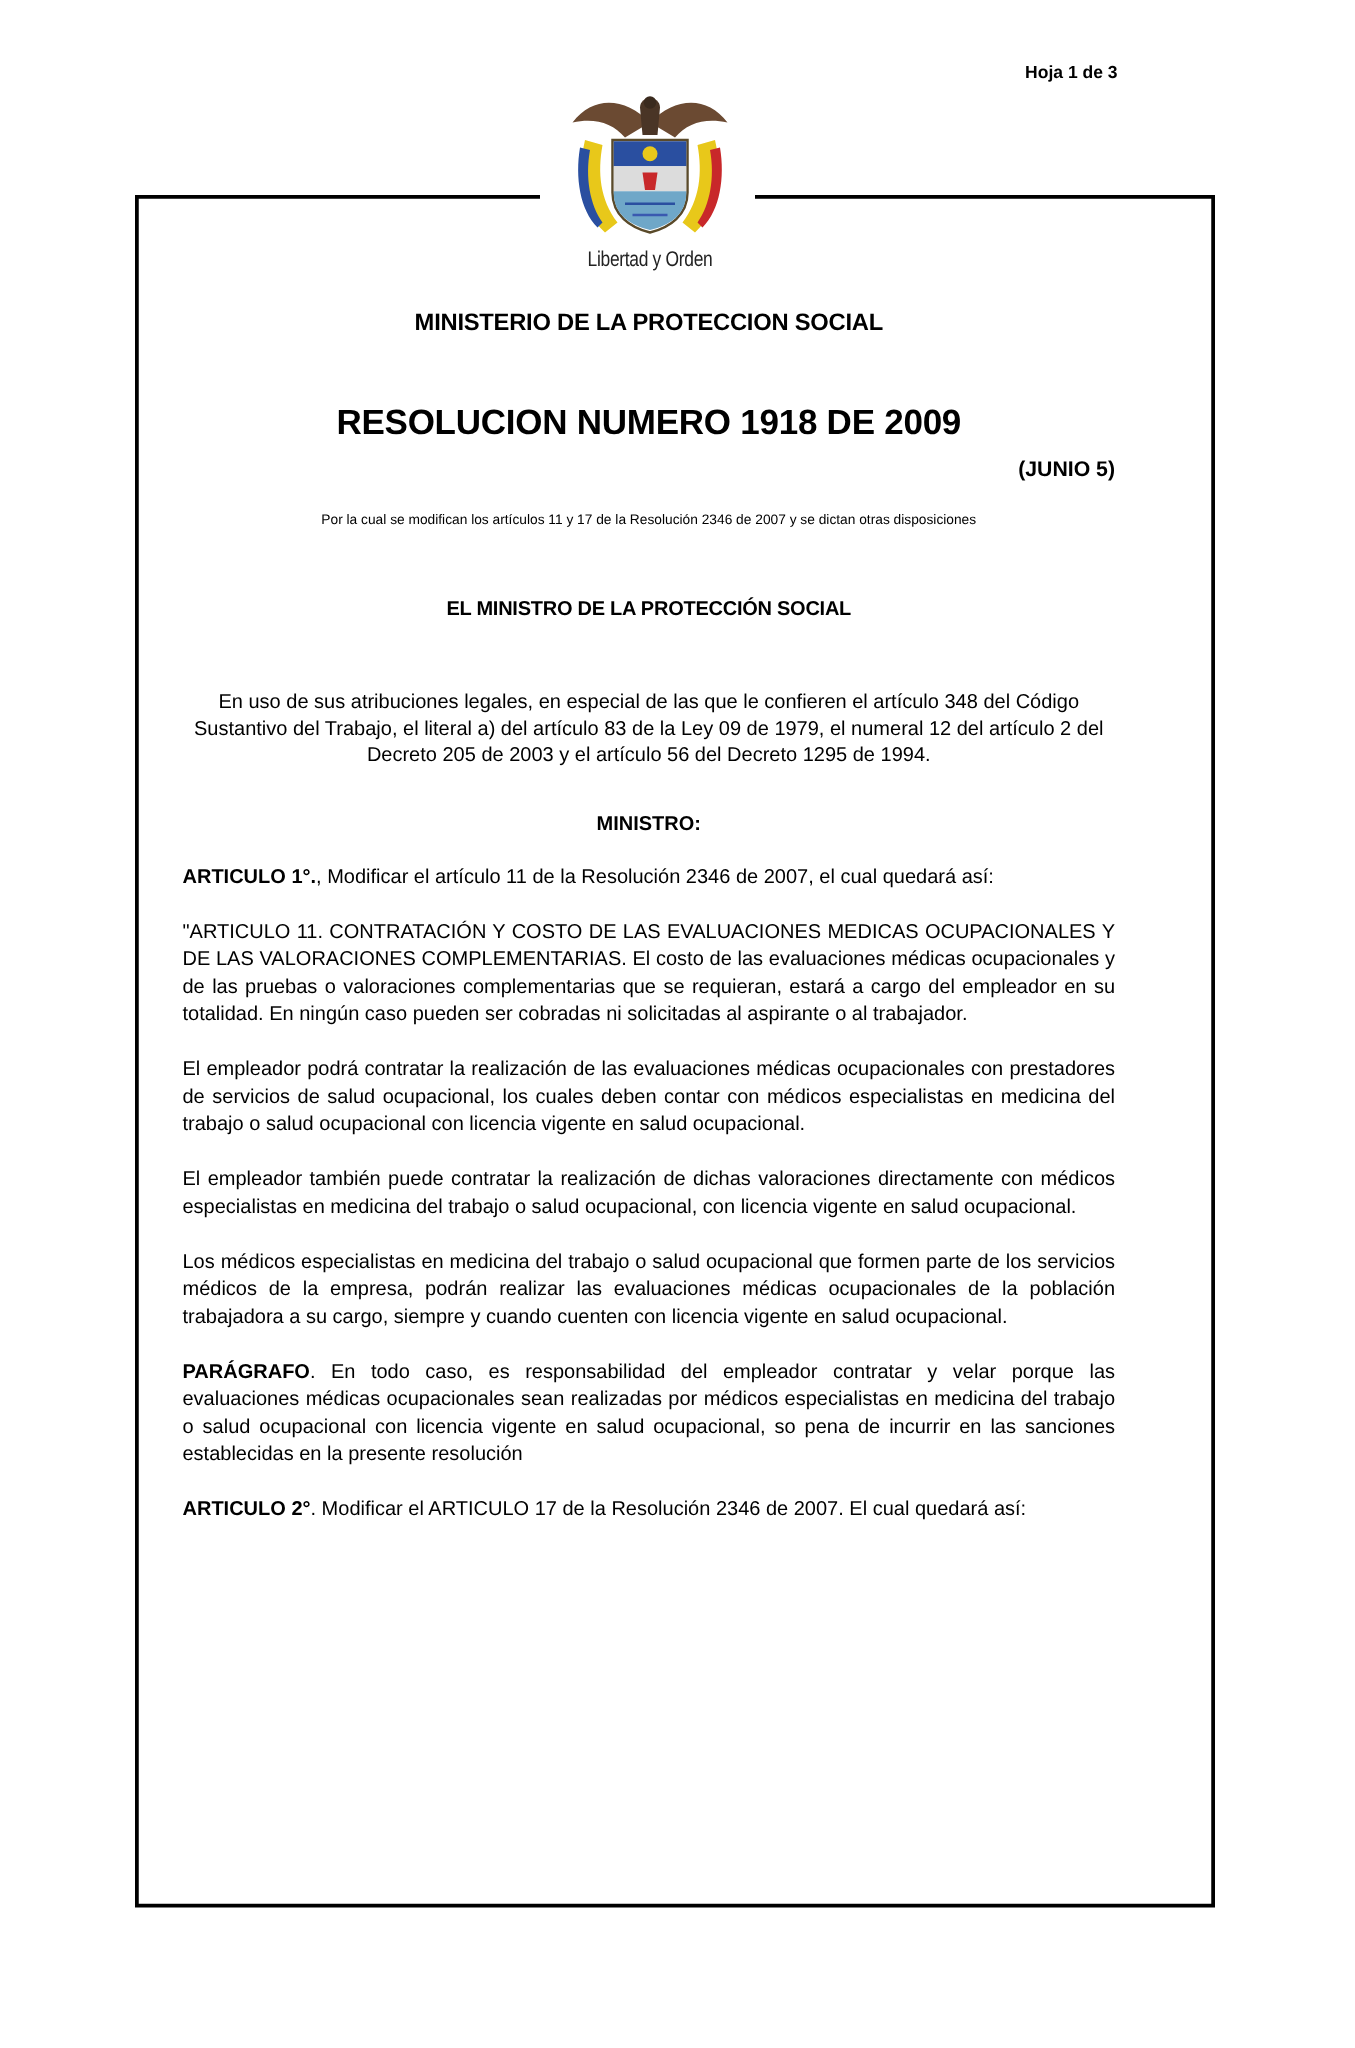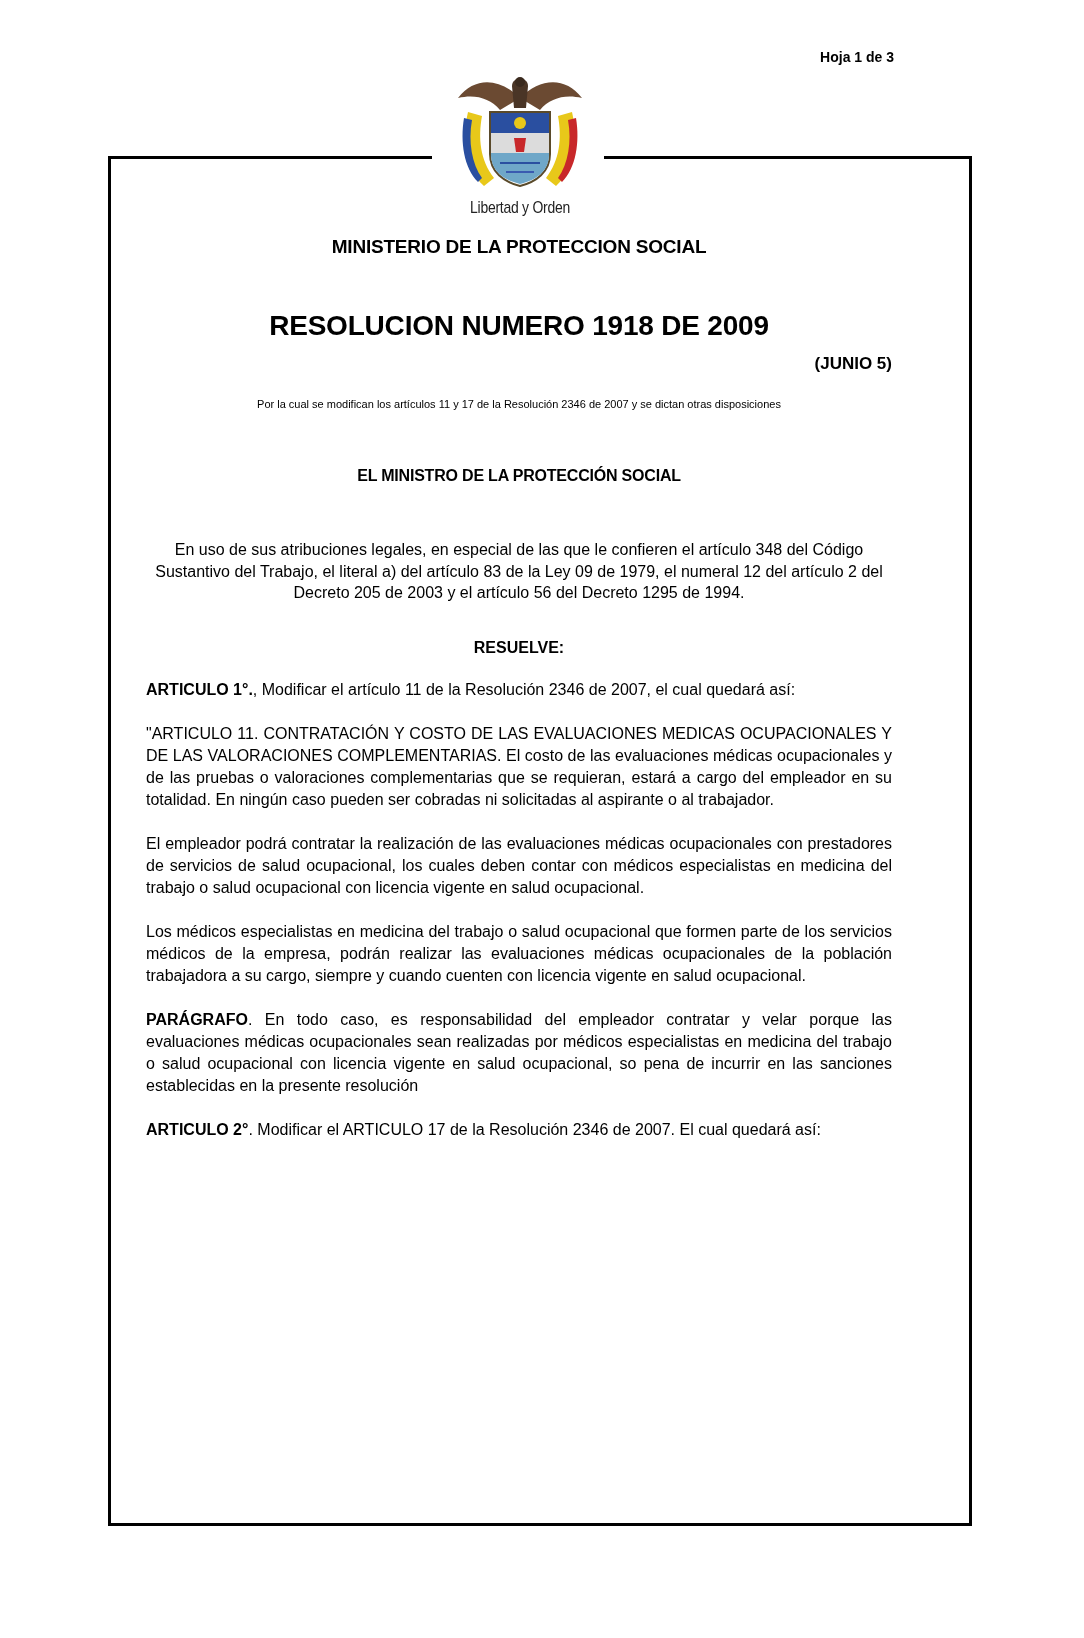--- a/index.html
+++ b/index.html
@@ -9,21 +9,21 @@
   .frame { position:absolute; left:108px; top:156px; width:858px; height:1364px;
            border:3px solid #000; }
   .frame-gap { position:absolute; left:432px; top:150px; width:172px; height:14px; background:#fff; }
   .crest { position:absolute; left:450px; top:68px; width:140px; height:156px; }
   .crest svg { display:block; }
   .crest-caption { position:absolute; left:440px; top:198px; width:160px; text-align:center;
                    font-family:"Liberation Sans", sans-serif; font-size:17px; color:#222;
                    transform:scaleX(0.82); transform-origin:center; letter-spacing:-0.3px; }
   .content { position:absolute; left:146px; top:232px; width:746px; }
   .center { text-align:center; }
-  .h-ministry { font-weight:bold; font-size:19px; margin-top:4px; letter-spacing:-0.2px; }
+  .h-ministry { font-weight:bold; font-size:19px; margin-top:16px; letter-spacing:-0.2px; }
   .h-resol { font-weight:bold; font-size:28px; margin-top:52px; letter-spacing:-0.2px; }
   .h-date { font-weight:bold; font-size:17px; margin-top:12px;text-align:right; }
   .subtitle { font-size:11px; line-height:21px; margin-top:20px; }
   .h-minister { font-weight:bold; font-size:16px; margin-top:52px; letter-spacing:-0.2px; }
   .preamble { font-size:16px; line-height:21.5px; margin-top:54px; }
   .h-resuelve { font-weight:bold; font-size:16px; margin-top:35px; }
   .para { font-size:16px; line-height:22px; text-align:justify; margin-top:22px; }
   .para.first { }
   b { font-weight:bold; }
 </style>
@@ -60,27 +60,28 @@
 </div>
 <div class="crest-caption">Libertad y Orden</div>
 
 <div class="content">
   <div class="center h-ministry">MINISTERIO DE LA PROTECCION SOCIAL</div>
   <div class="center h-resol">RESOLUCION NUMERO 1918 DE 2009</div>
   <div class="center h-date">(JUNIO 5)</div>
   <div class="center subtitle">Por la cual se modifican los artículos 11 y 17 de la Resolución 2346 de 2007 y se dictan otras disposiciones</div>
   <div class="center h-minister">EL MINISTRO DE LA PROTECCIÓN SOCIAL</div>
   <div class="center preamble">En uso de sus atribuciones legales, en especial de las que le confieren el artículo 348 del Código Sustantivo del Trabajo, el literal a) del artículo 83 de la Ley 09 de 1979, el numeral 12 del artículo 2 del Decreto 205 de 2003 y el artículo 56 del Decreto 1295 de 1994.</div>
-  <div class="center h-resuelve">RESUELVE:</div>
+  <div class="center h-resuelve">MINISTRO:</div>
 
   <div class="para first">
     <b>ARTICULO 1°.</b><span>, Modificar el artículo 11 de la Resolución 2346 de 2007, el cual quedará así:</span>
   </div>
   <div class="para">"ARTICULO 11. CONTRATACIÓN Y COSTO DE LAS EVALUACIONES MEDICAS OCUPACIONALES Y DE LAS VALORACIONES COMPLEMENTARIAS. El costo de las evaluaciones médicas ocupacionales y de las pruebas o valoraciones complementarias que se requieran, estará a cargo del empleador en su totalidad. En ningún caso pueden ser cobradas ni solicitadas al aspirante o al trabajador.</div>
   <div class="para">El empleador podrá contratar la realización de las evaluaciones médicas ocupacionales con prestadores de servicios de salud ocupacional, los cuales deben contar con médicos especialistas en medicina del trabajo o salud ocupacional con licencia vigente en salud ocupacional.</div>
+  <div class="para">El empleador también puede contratar la realización de dichas valoraciones directamente con médicos especialistas en medicina del trabajo o salud ocupacional, con licencia vigente en salud ocupacional.</div>
   <div class="para">Los médicos especialistas en medicina del trabajo o salud ocupacional que formen parte de los servicios médicos de la empresa, podrán realizar las evaluaciones médicas ocupacionales de la población trabajadora a su cargo, siempre y cuando cuenten con licencia vigente en salud ocupacional.</div>
   <div class="para">
     <b>PARÁGRAFO</b><span>. En todo caso, es responsabilidad del empleador contratar y velar porque las evaluaciones médicas ocupacionales sean realizadas por médicos especialistas en medicina del trabajo o salud ocupacional con licencia vigente en salud ocupacional, so pena de incurrir en las sanciones establecidas en la presente resolución</span>
   </div>
   <div class="para">
     <b>ARTICULO 2°</b><span>. Modificar el ARTICULO 17 de la Resolución 2346 de 2007. El cual quedará así:</span>
   </div>
 </div>
 
 </body></html>

